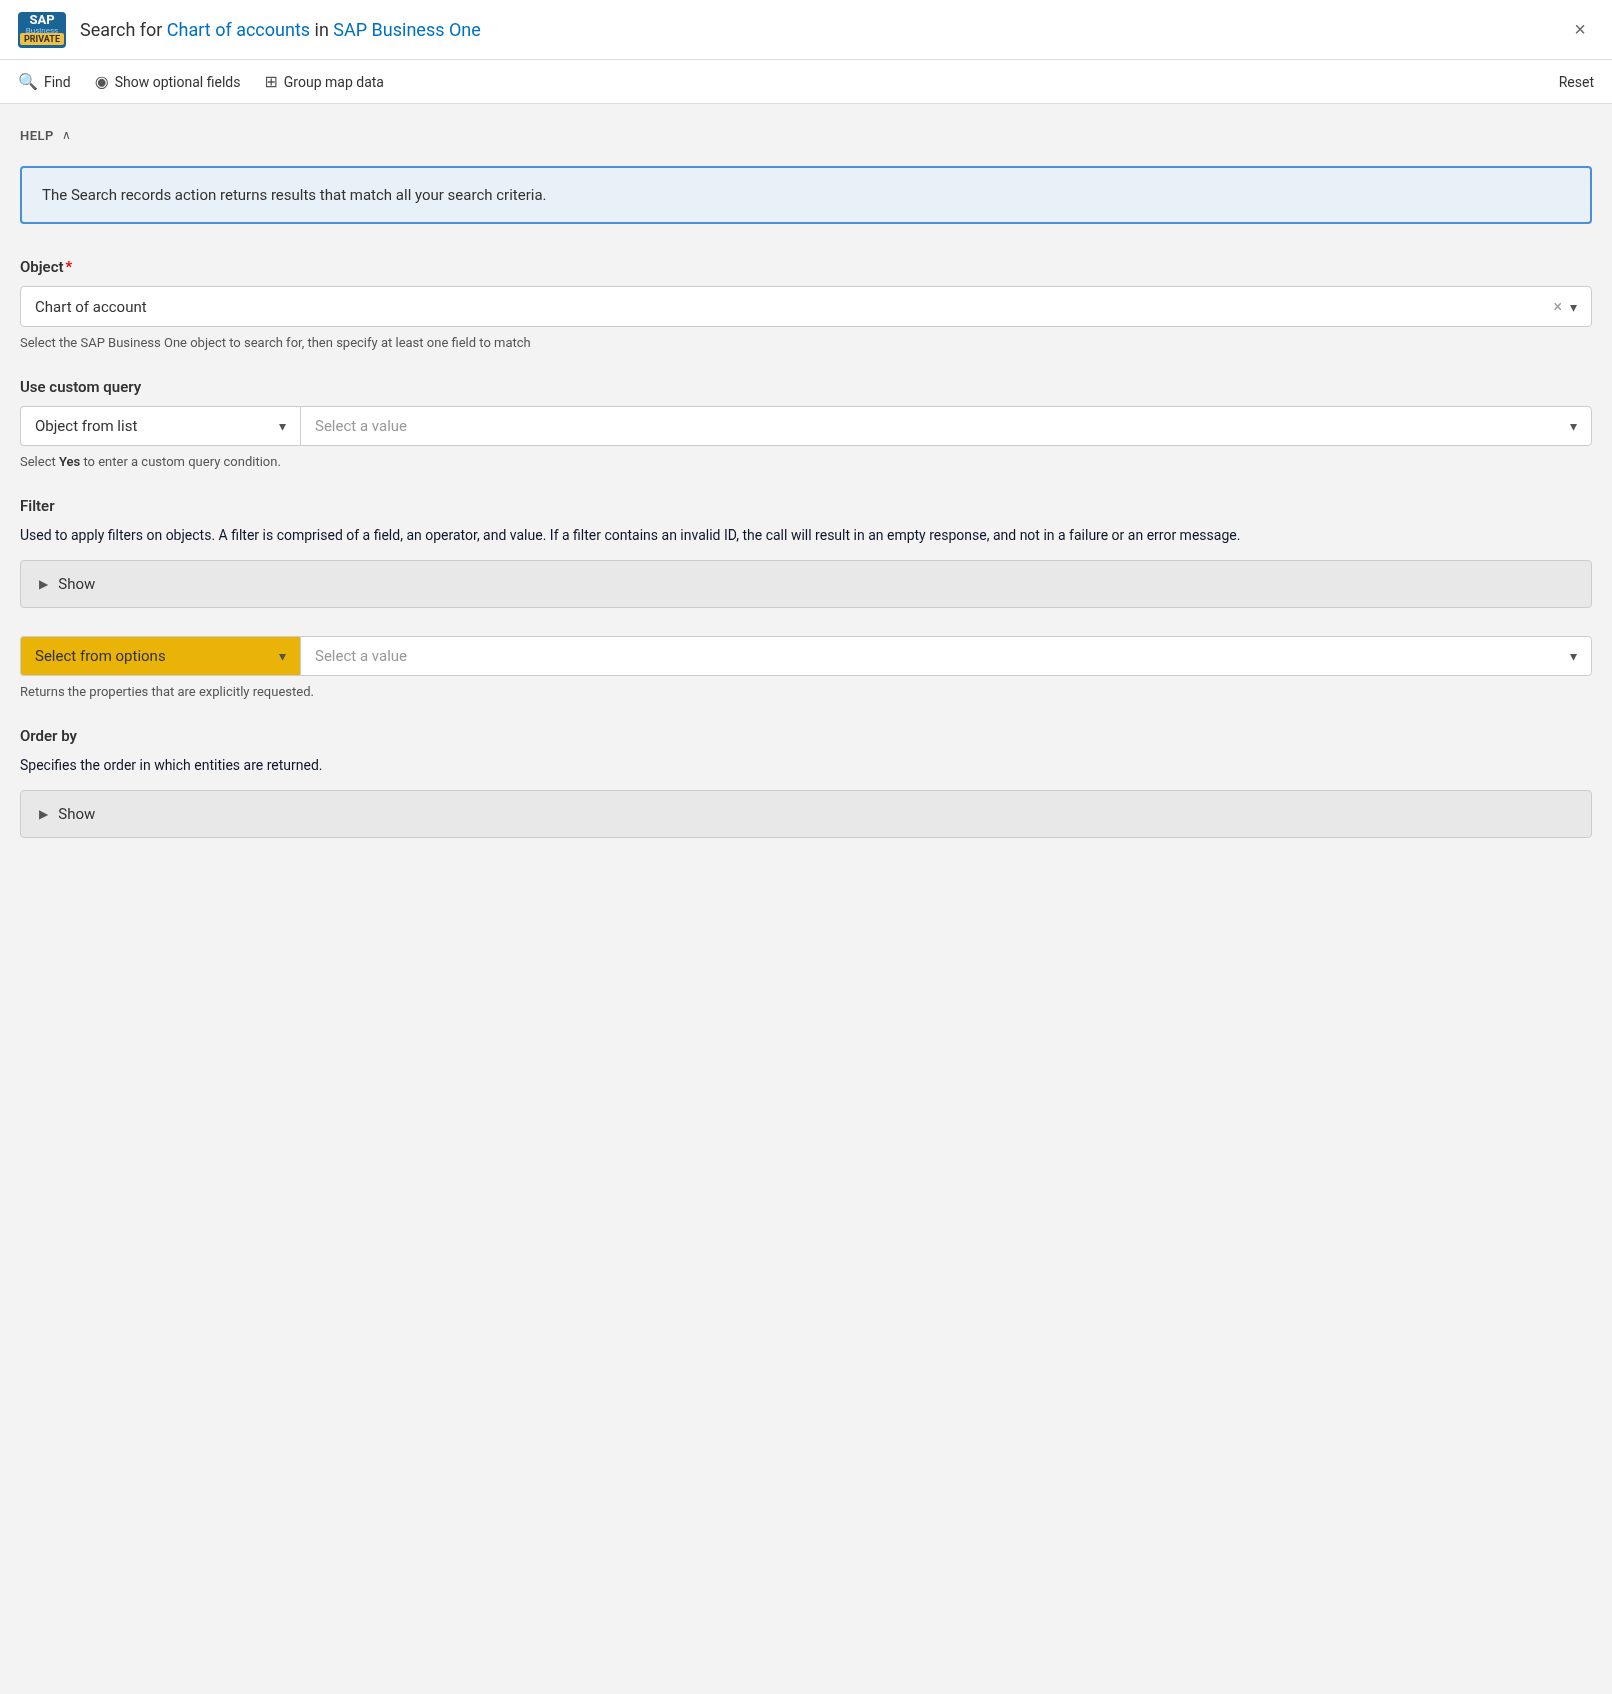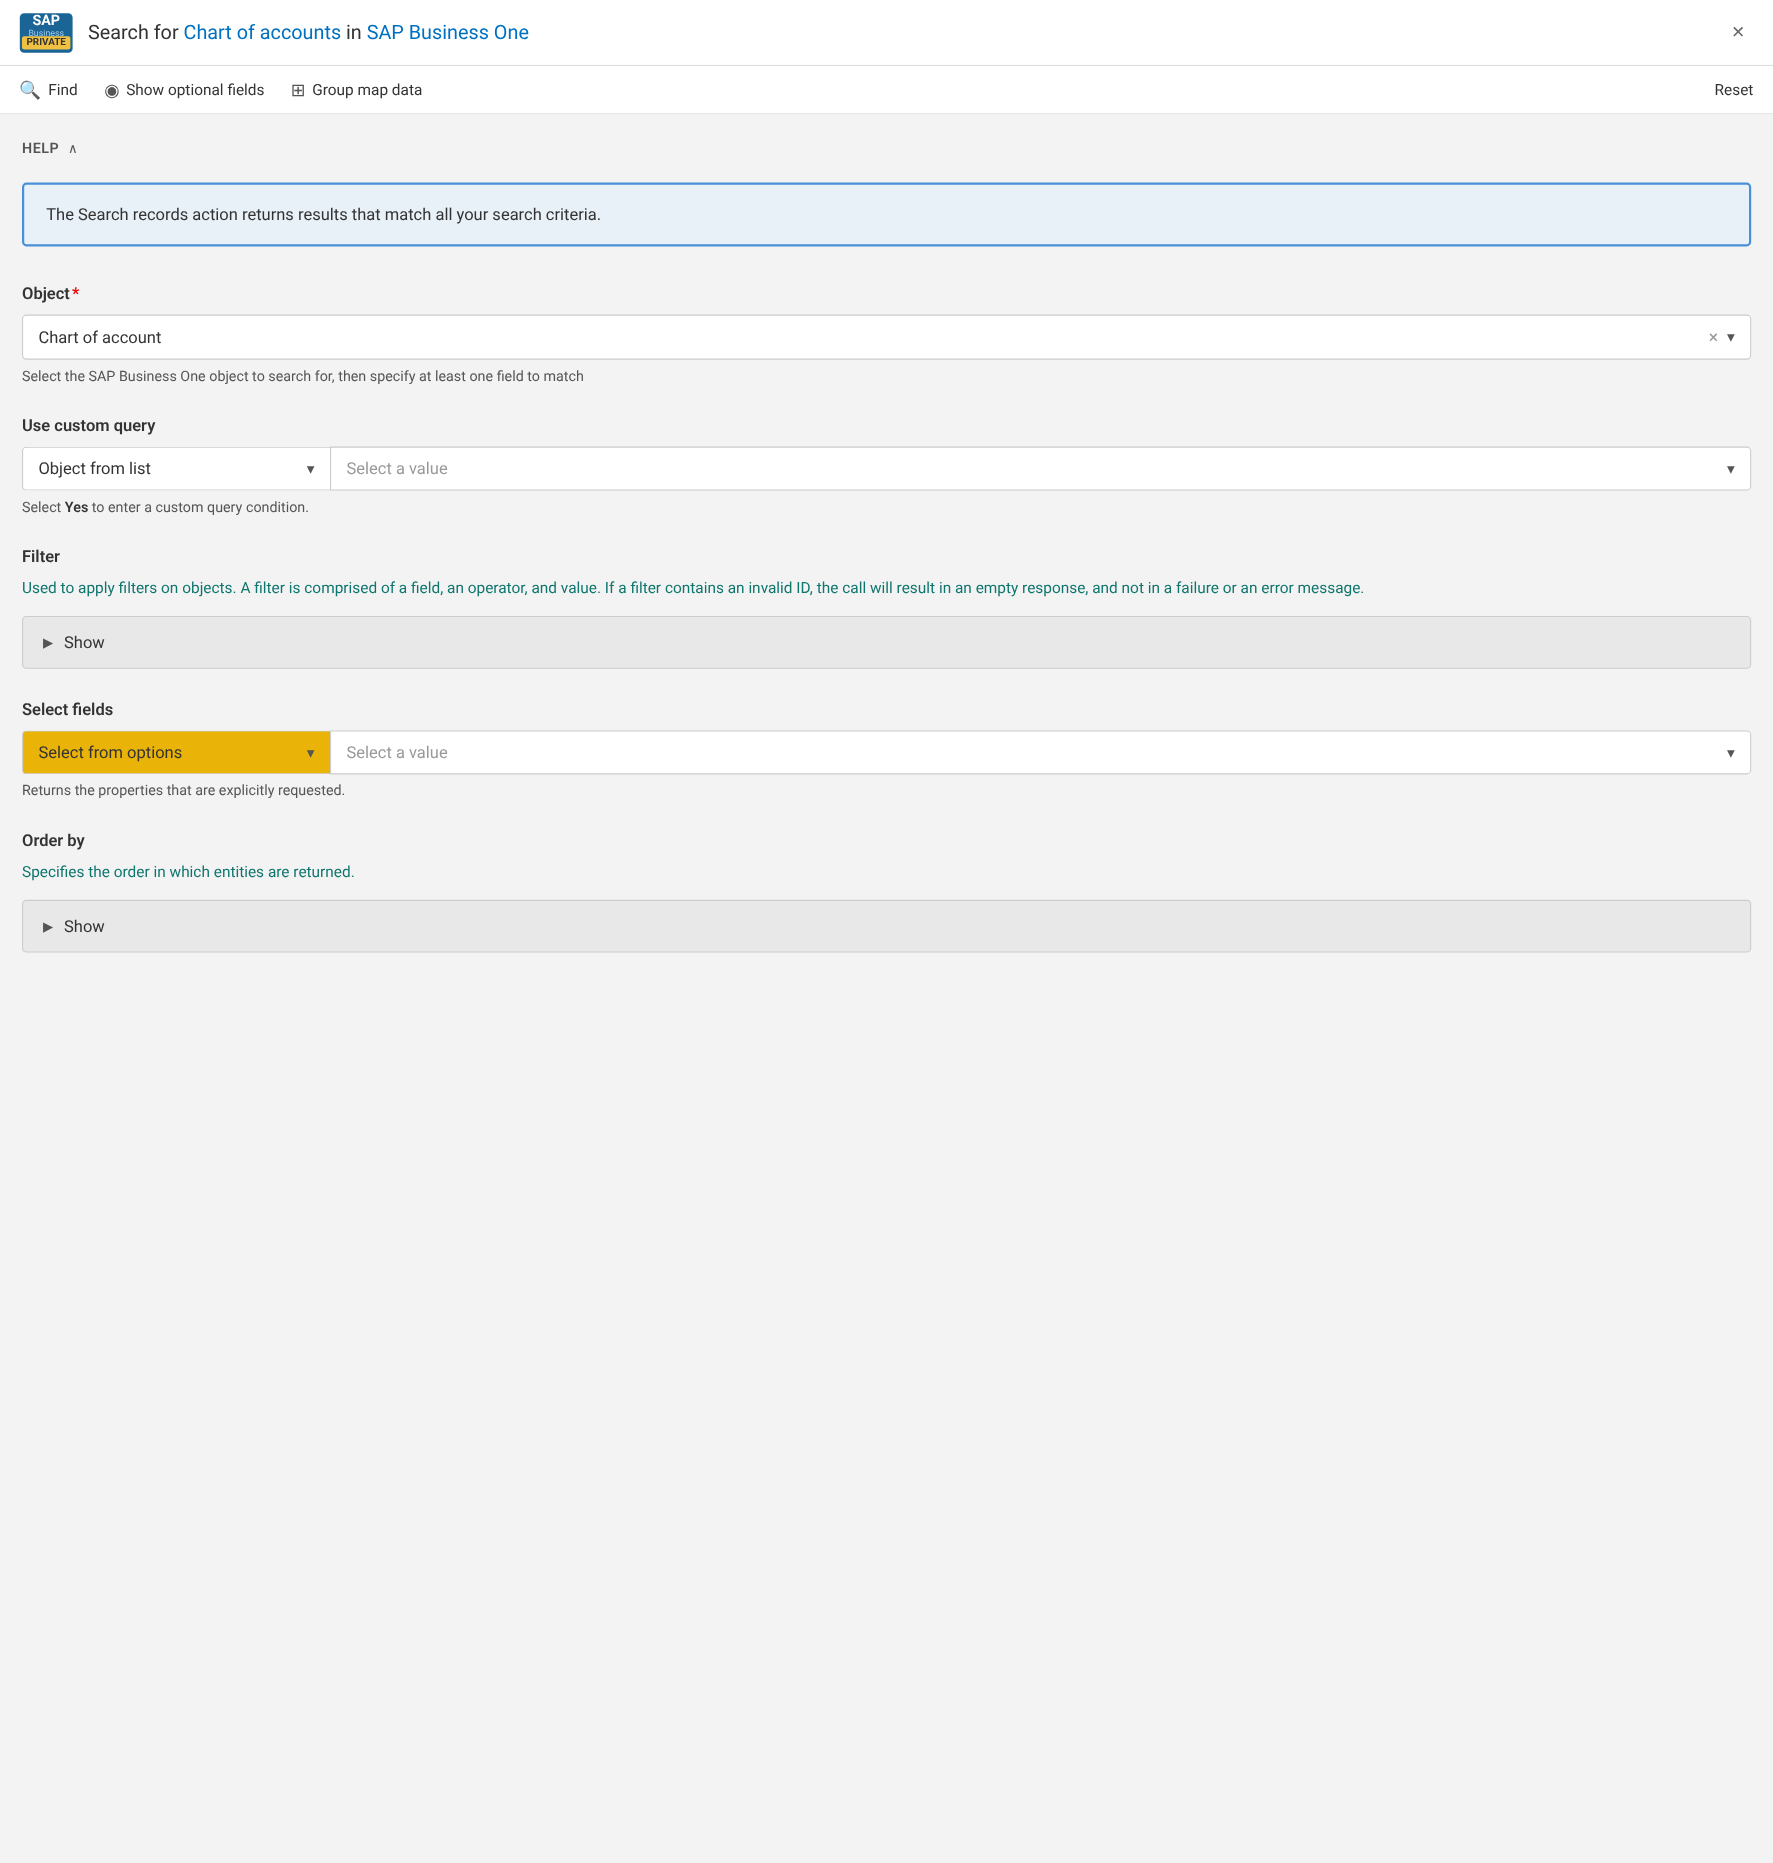--- a/index.html
+++ b/index.html
@@ -207,21 +207,21 @@
       color: #555;
       margin-top: 8px;
     }
     .hint-text strong {
       font-weight: 600;
       color: #333;
     }
     
     .filter-desc {
       font-size: 14px;
-      color: #0f766e;
+      color: #0f172a;
       margin-bottom: 14px;
       line-height: 1.5;
     }
     .show-panel {
       background: #e8e8e8;
       border: 1px solid #ccc;
       border-radius: 4px;
       padding: 14px 18px;
       display: flex;
       align-items: center;
@@ -348,21 +348,20 @@
     <div class="section">
       <div class="section-label">Filter</div>
       <div class="filter-desc">Used to apply filters on objects. A filter is comprised of a field, an operator, and value. If a filter contains an invalid ID, the call will result in an empty response, and not in a failure or an error message.</div>
       <div class="show-panel">
         <span class="arrow">▶</span>
         <span>Show</span>
       </div>
     </div>
 
     <div class="section">
-      <div class="section-label">Select fields</div>
       <div class="select-from-options">
         <div class="select-option-narrow">
           <span>Select from options</span>
           <span class="select-chevron">▾</span>
         </div>
         <div class="select-option-wide">
           <span>Select a value</span>
           <span class="select-chevron">▾</span>
         </div>
       </div>

